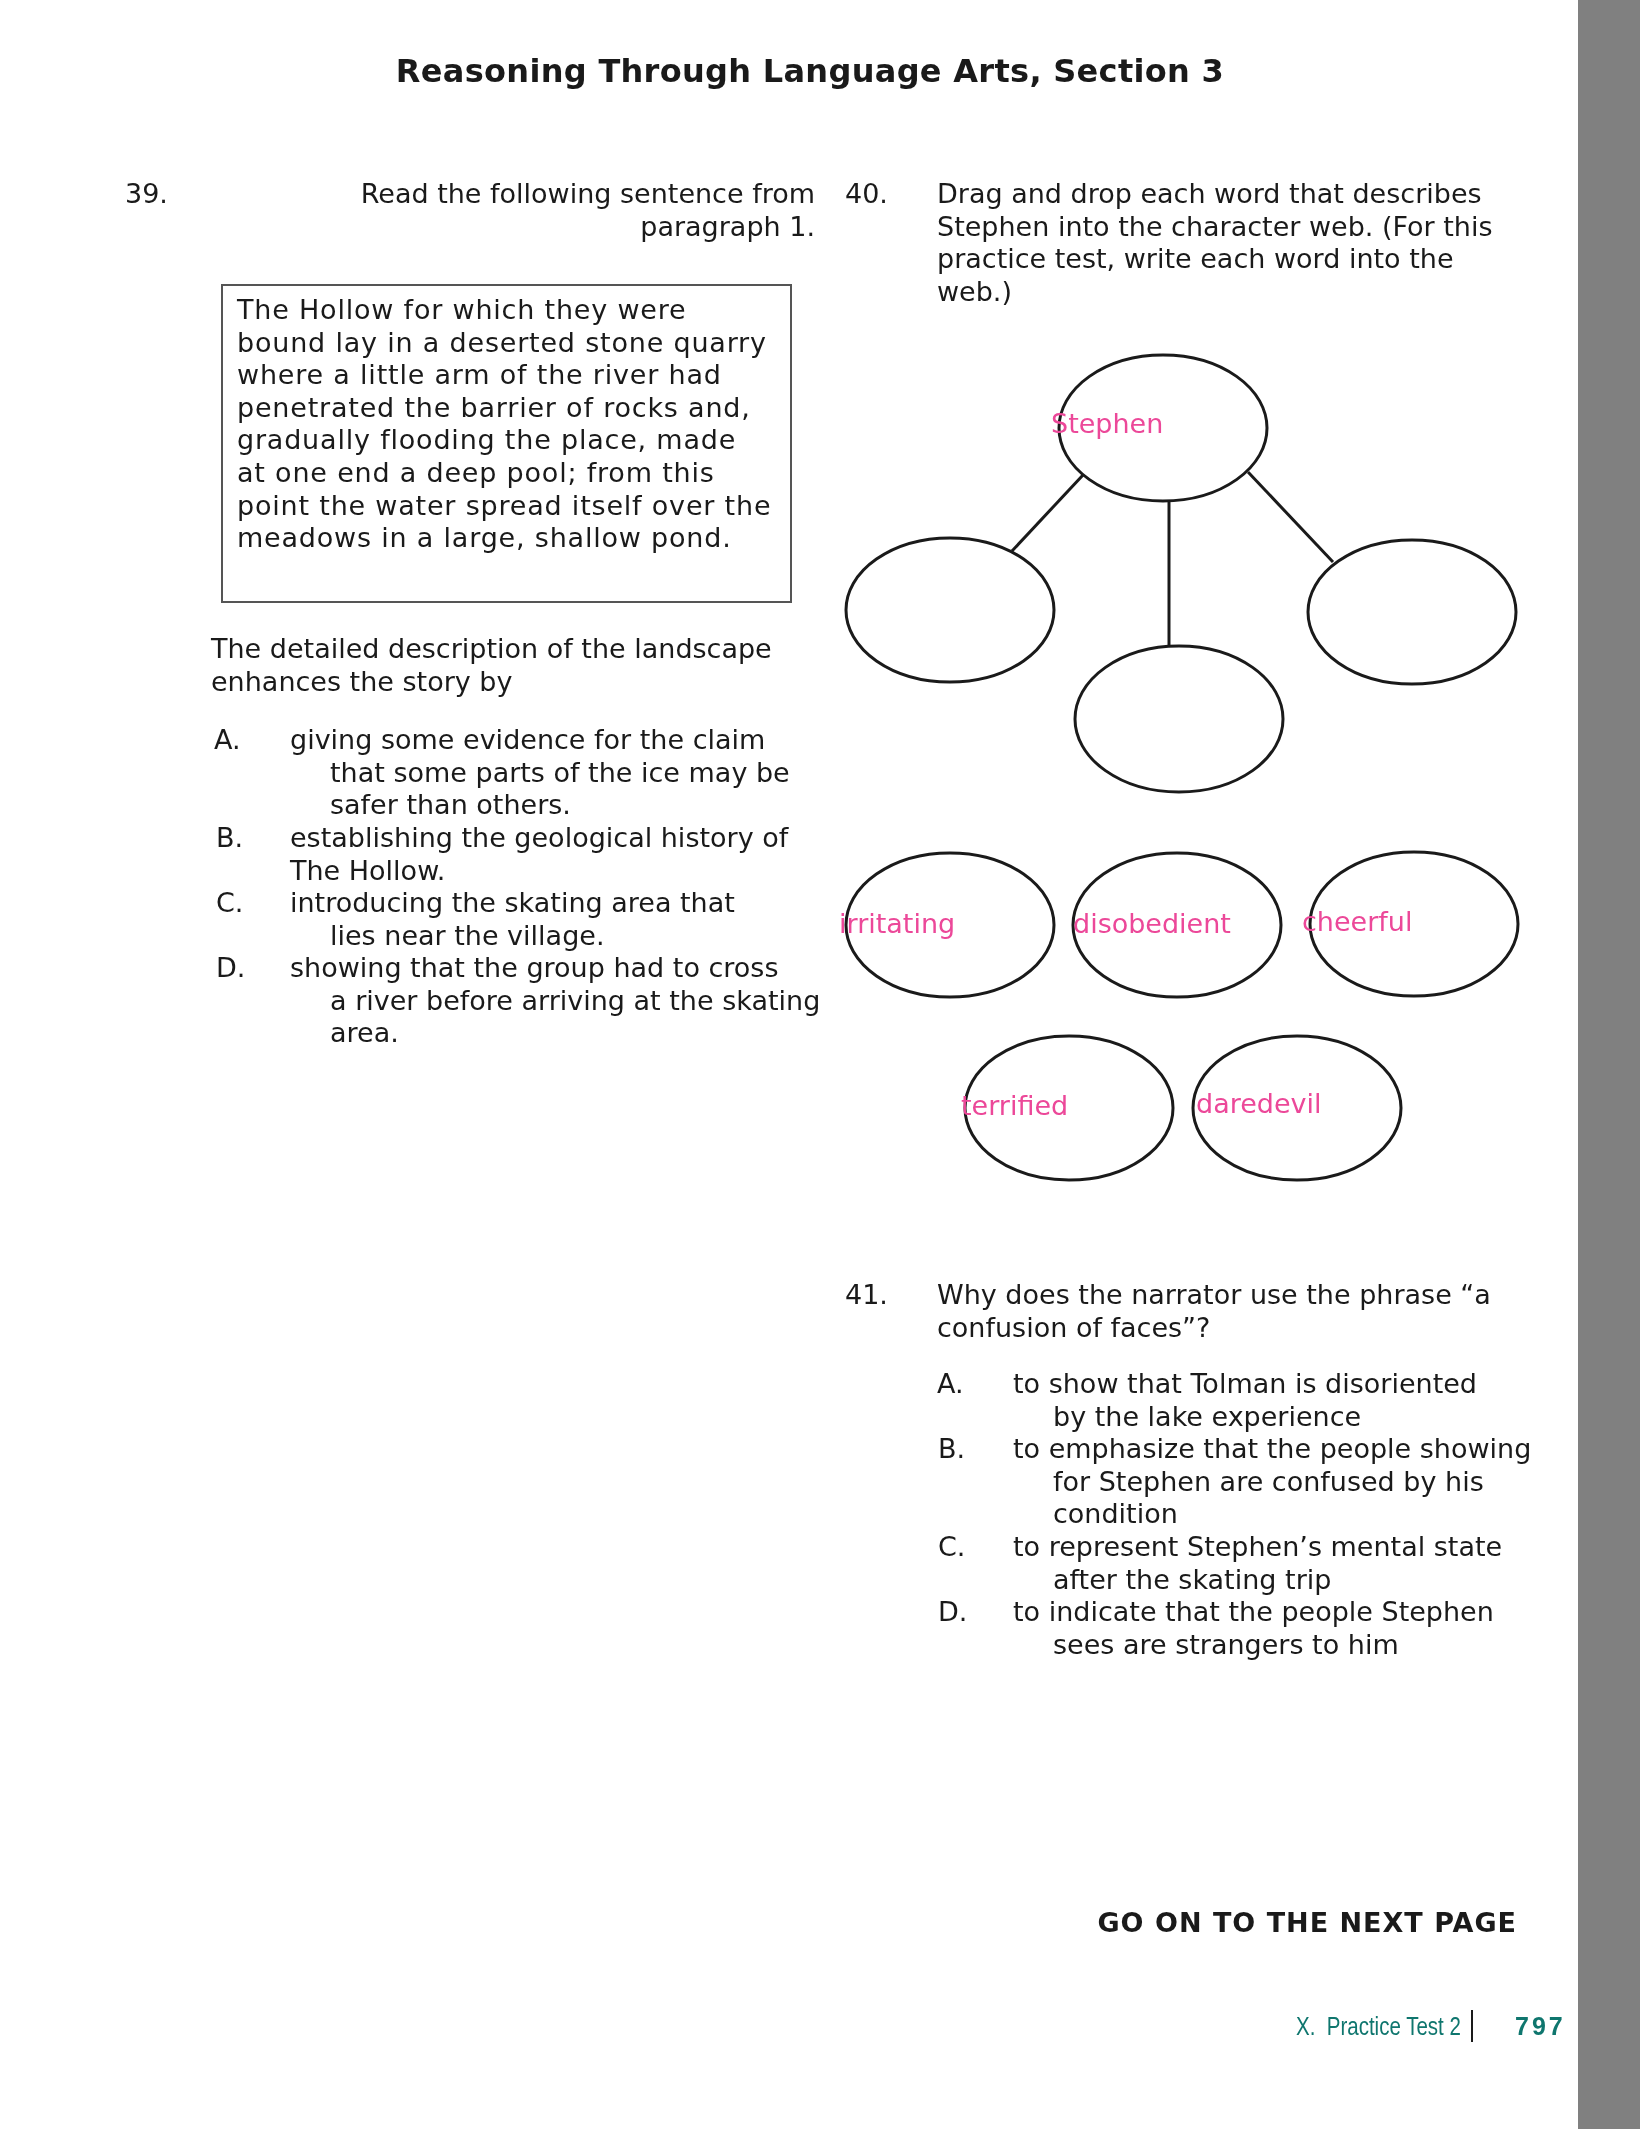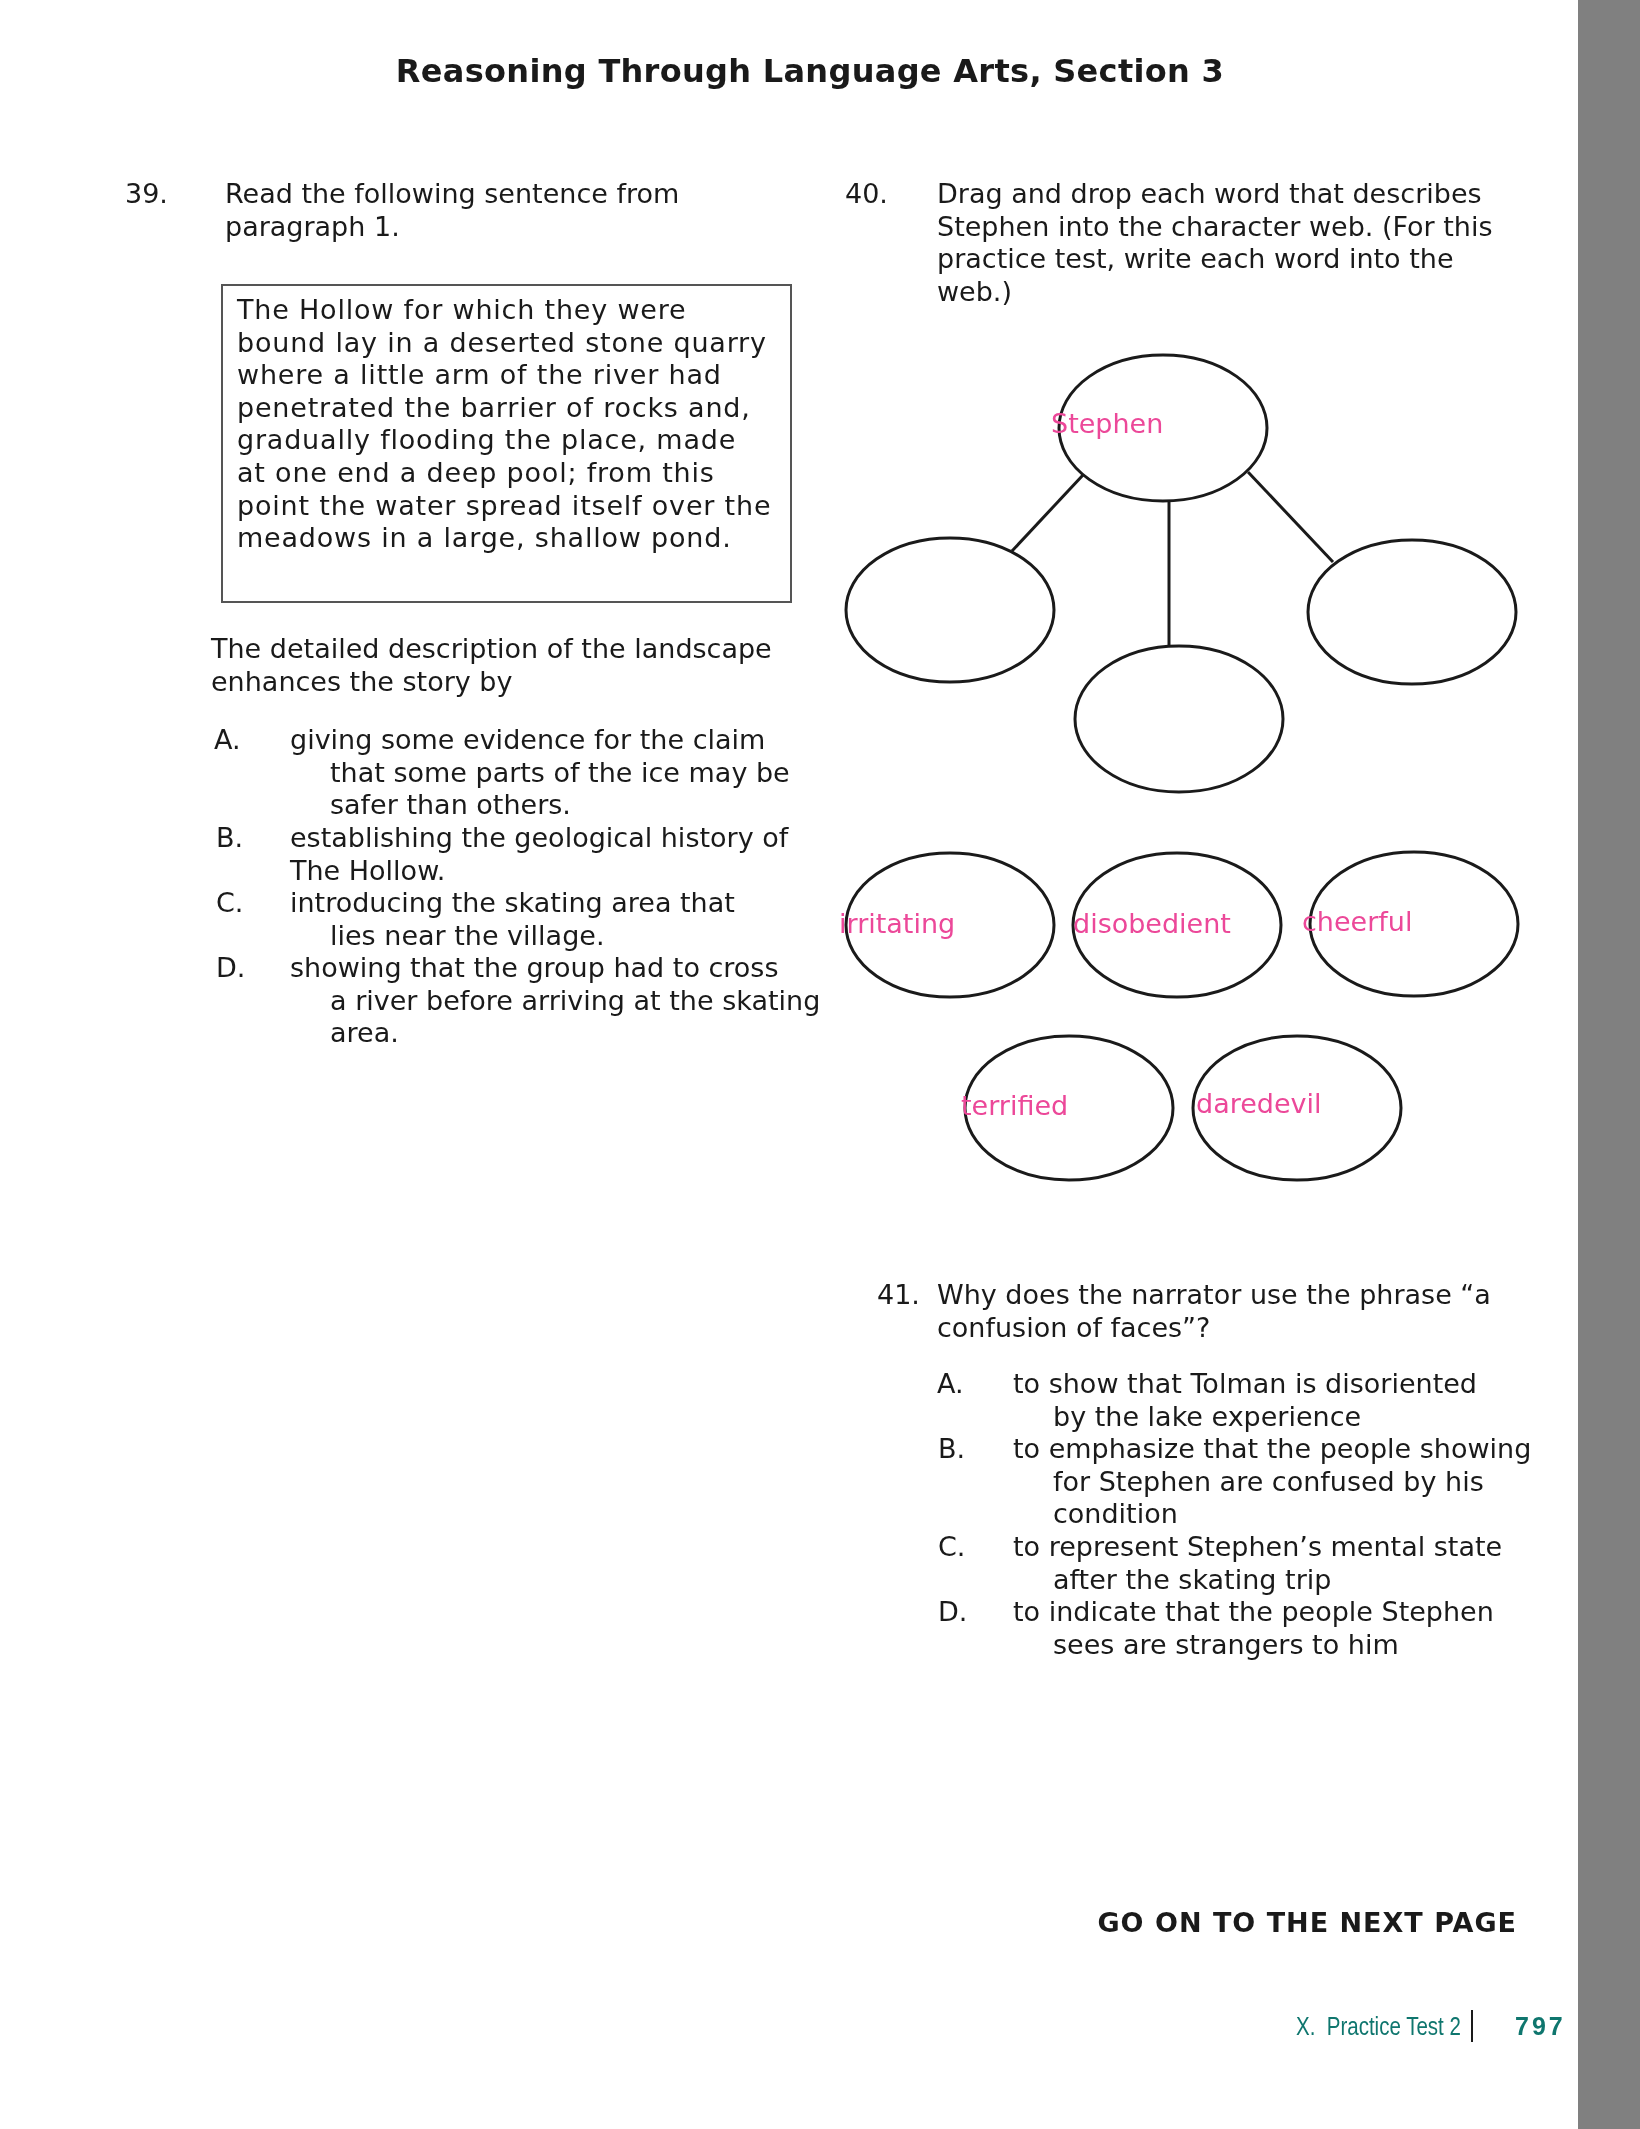--- a/index.html
+++ b/index.html
@@ -96,21 +96,21 @@
 </style>
 </head>
 <body>
 
 <div class="page-edge"></div>
 
 <div class="title"><span>Reasoning Through Language Arts, Section 3</span></div>
 
 <div>
   <div class="qnum" style="left:125px; top:178px;">39.</div>
-  <div class="qtext" style="left:225px; top:178px;">
+  <div class="qtext" style="left:215px; top:178px;text-align:right;">
     <div>Read the following sentence from</div>
     <div>paragraph 1.</div>
   </div>
 
   <div class="excerpt-box">
     <p class="excerpt-text">
       <span>The Hollow for which they were</span>
       <span>bound lay in a deserted stone quarry</span>
       <span>where a little arm of the river had</span>
       <span>penetrated the barrier of rocks and,</span>
@@ -190,21 +190,21 @@
   <div class="node-label" style="left:1051px; top:408px;">Stephen</div>
 
   <div class="node-label" style="left:839px; top:908px;">irritating</div>
   <div class="node-label" style="left:1073px; top:908px;">disobedient</div>
   <div class="node-label" style="left:1302px; top:906px;">cheerful</div>
   <div class="node-label" style="left:961px; top:1090px;">terrified</div>
   <div class="node-label" style="left:1196px; top:1088px;">daredevil</div>
 </div>
 
 <div>
-  <div class="qnum" style="left:845px; top:1279px;margin-left:32px;">41.</div>
+  <div class="qnum" style="left:845px; top:1279px;">41.</div>
   <div class="qtext" style="left:937px; top:1279px;">
     <div>Why does the narrator use the phrase “a</div>
     <div>confusion of faces”?</div>
   </div>
 
   <div>
     <div class="opt-letter" style="left:937px; top:1368px;">A.</div>
     <div class="opt-text" style="left:1013px; top:1368px;">
       <span>to show that Tolman is disoriented</span>
       <span class="cont">by the lake experience</span>

